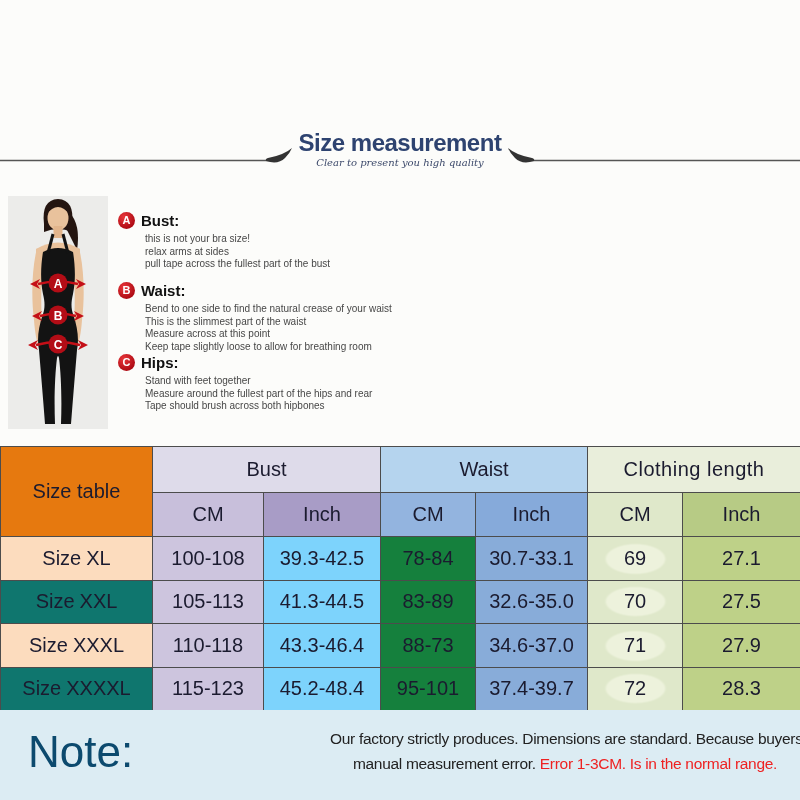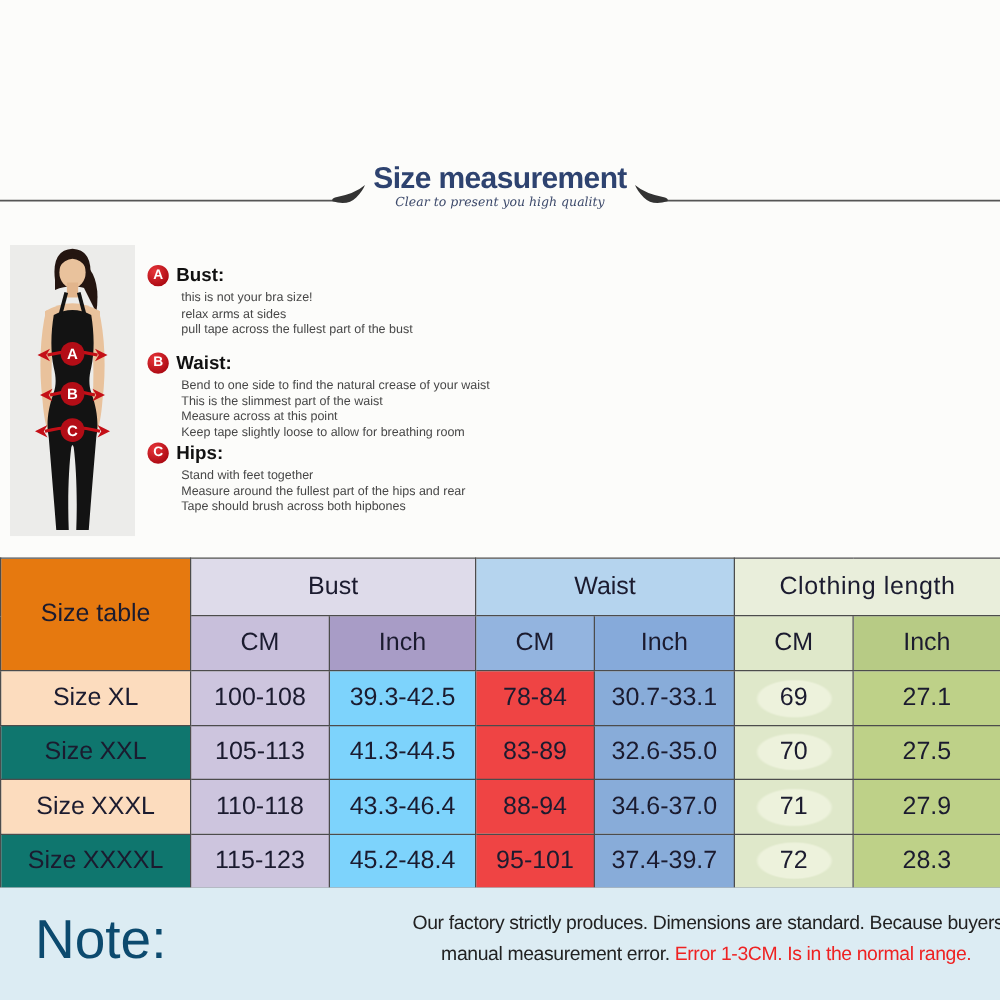--- a/index.html
+++ b/index.html
@@ -33,21 +33,21 @@
                 padding:0;font-size:20px;color:#1b1b2f;overflow:hidden;}
   tr.h1{height:46px;} tr.h2{height:44px;} tr.dr{height:43.5px;}
   td.corner{background:#e6790f;font-size:19px;color:#141414;}
   td.g-bust{background:#dedbea;font-size:21px;color:#141414;}
   td.g-waist{background:#b5d4ee;font-size:21px;color:#141414;}
   td.g-len{background:#e9eedb;font-size:17px;letter-spacing:0.5px;color:#141414;}
   td.h-bust-cm{background:#c8bfdb;} td.h-bust-in{background:#a89cc6;}
   td.h-waist-cm{background:#93b4df;} td.h-waist-in{background:#86aada;}
   td.h-len-cm{background:#dfe8ca;} td.h-len-in{background:#b7cb85;}
   td.d-bust-cm{background:#cdc5de;} td.d-bust-in{background:#7dd3fc;}
-  td.d-waist-cm{background:#ef4444;} td.d-waist-in{background:#88acd9;}
+  td.d-waist-cm{background:#15803d;} td.d-waist-in{background:#88acd9;}
   td.d-len-cm{background:radial-gradient(ellipse 55% 60% at 50% 50%,#edf2dc 0 55%,#dfe8ca 60%);}
   td.d-len-in{background:#bed188;}
   td.sz{font-size:19px;}
   td.sz .tok{font-size:20px;margin-left:5px;}
   td.sz-odd{background:#fcdcbe;color:#1f1f1f;}
   td.sz-even{background:#0f766e;color:#4f2306;}
 
   
   .note{position:absolute;top:710px;left:0;width:800px;height:90px;background:#dcecf3;}
   .note-label{position:absolute;left:28px;top:18px;font-size:44px;color:#0c4a6e;line-height:48px;}
@@ -196,21 +196,21 @@
         <td class="d-bust-in">41.3-44.5</td>
         <td class="d-waist-cm">83-89</td>
         <td class="d-waist-in">32.6-35.0</td>
         <td class="d-len-cm">70</td>
         <td class="d-len-in">27.5</td>
       </tr>
       <tr class="dr">
         <td class="sz sz-odd"><span>Size</span><span class="tok">XXXL</span></td>
         <td class="d-bust-cm">110-118</td>
         <td class="d-bust-in">43.3-46.4</td>
-        <td class="d-waist-cm">88-94</td>
+        <td class="d-waist-cm">88-73</td>
         <td class="d-waist-in">34.6-37.0</td>
         <td class="d-len-cm">71</td>
         <td class="d-len-in">27.9</td>
       </tr>
       <tr class="dr">
         <td class="sz sz-even"><span>Size</span><span class="tok">XXXXL</span></td>
         <td class="d-bust-cm">115-123</td>
         <td class="d-bust-in">45.2-48.4</td>
         <td class="d-waist-cm">95-101</td>
         <td class="d-waist-in">37.4-39.7</td>

